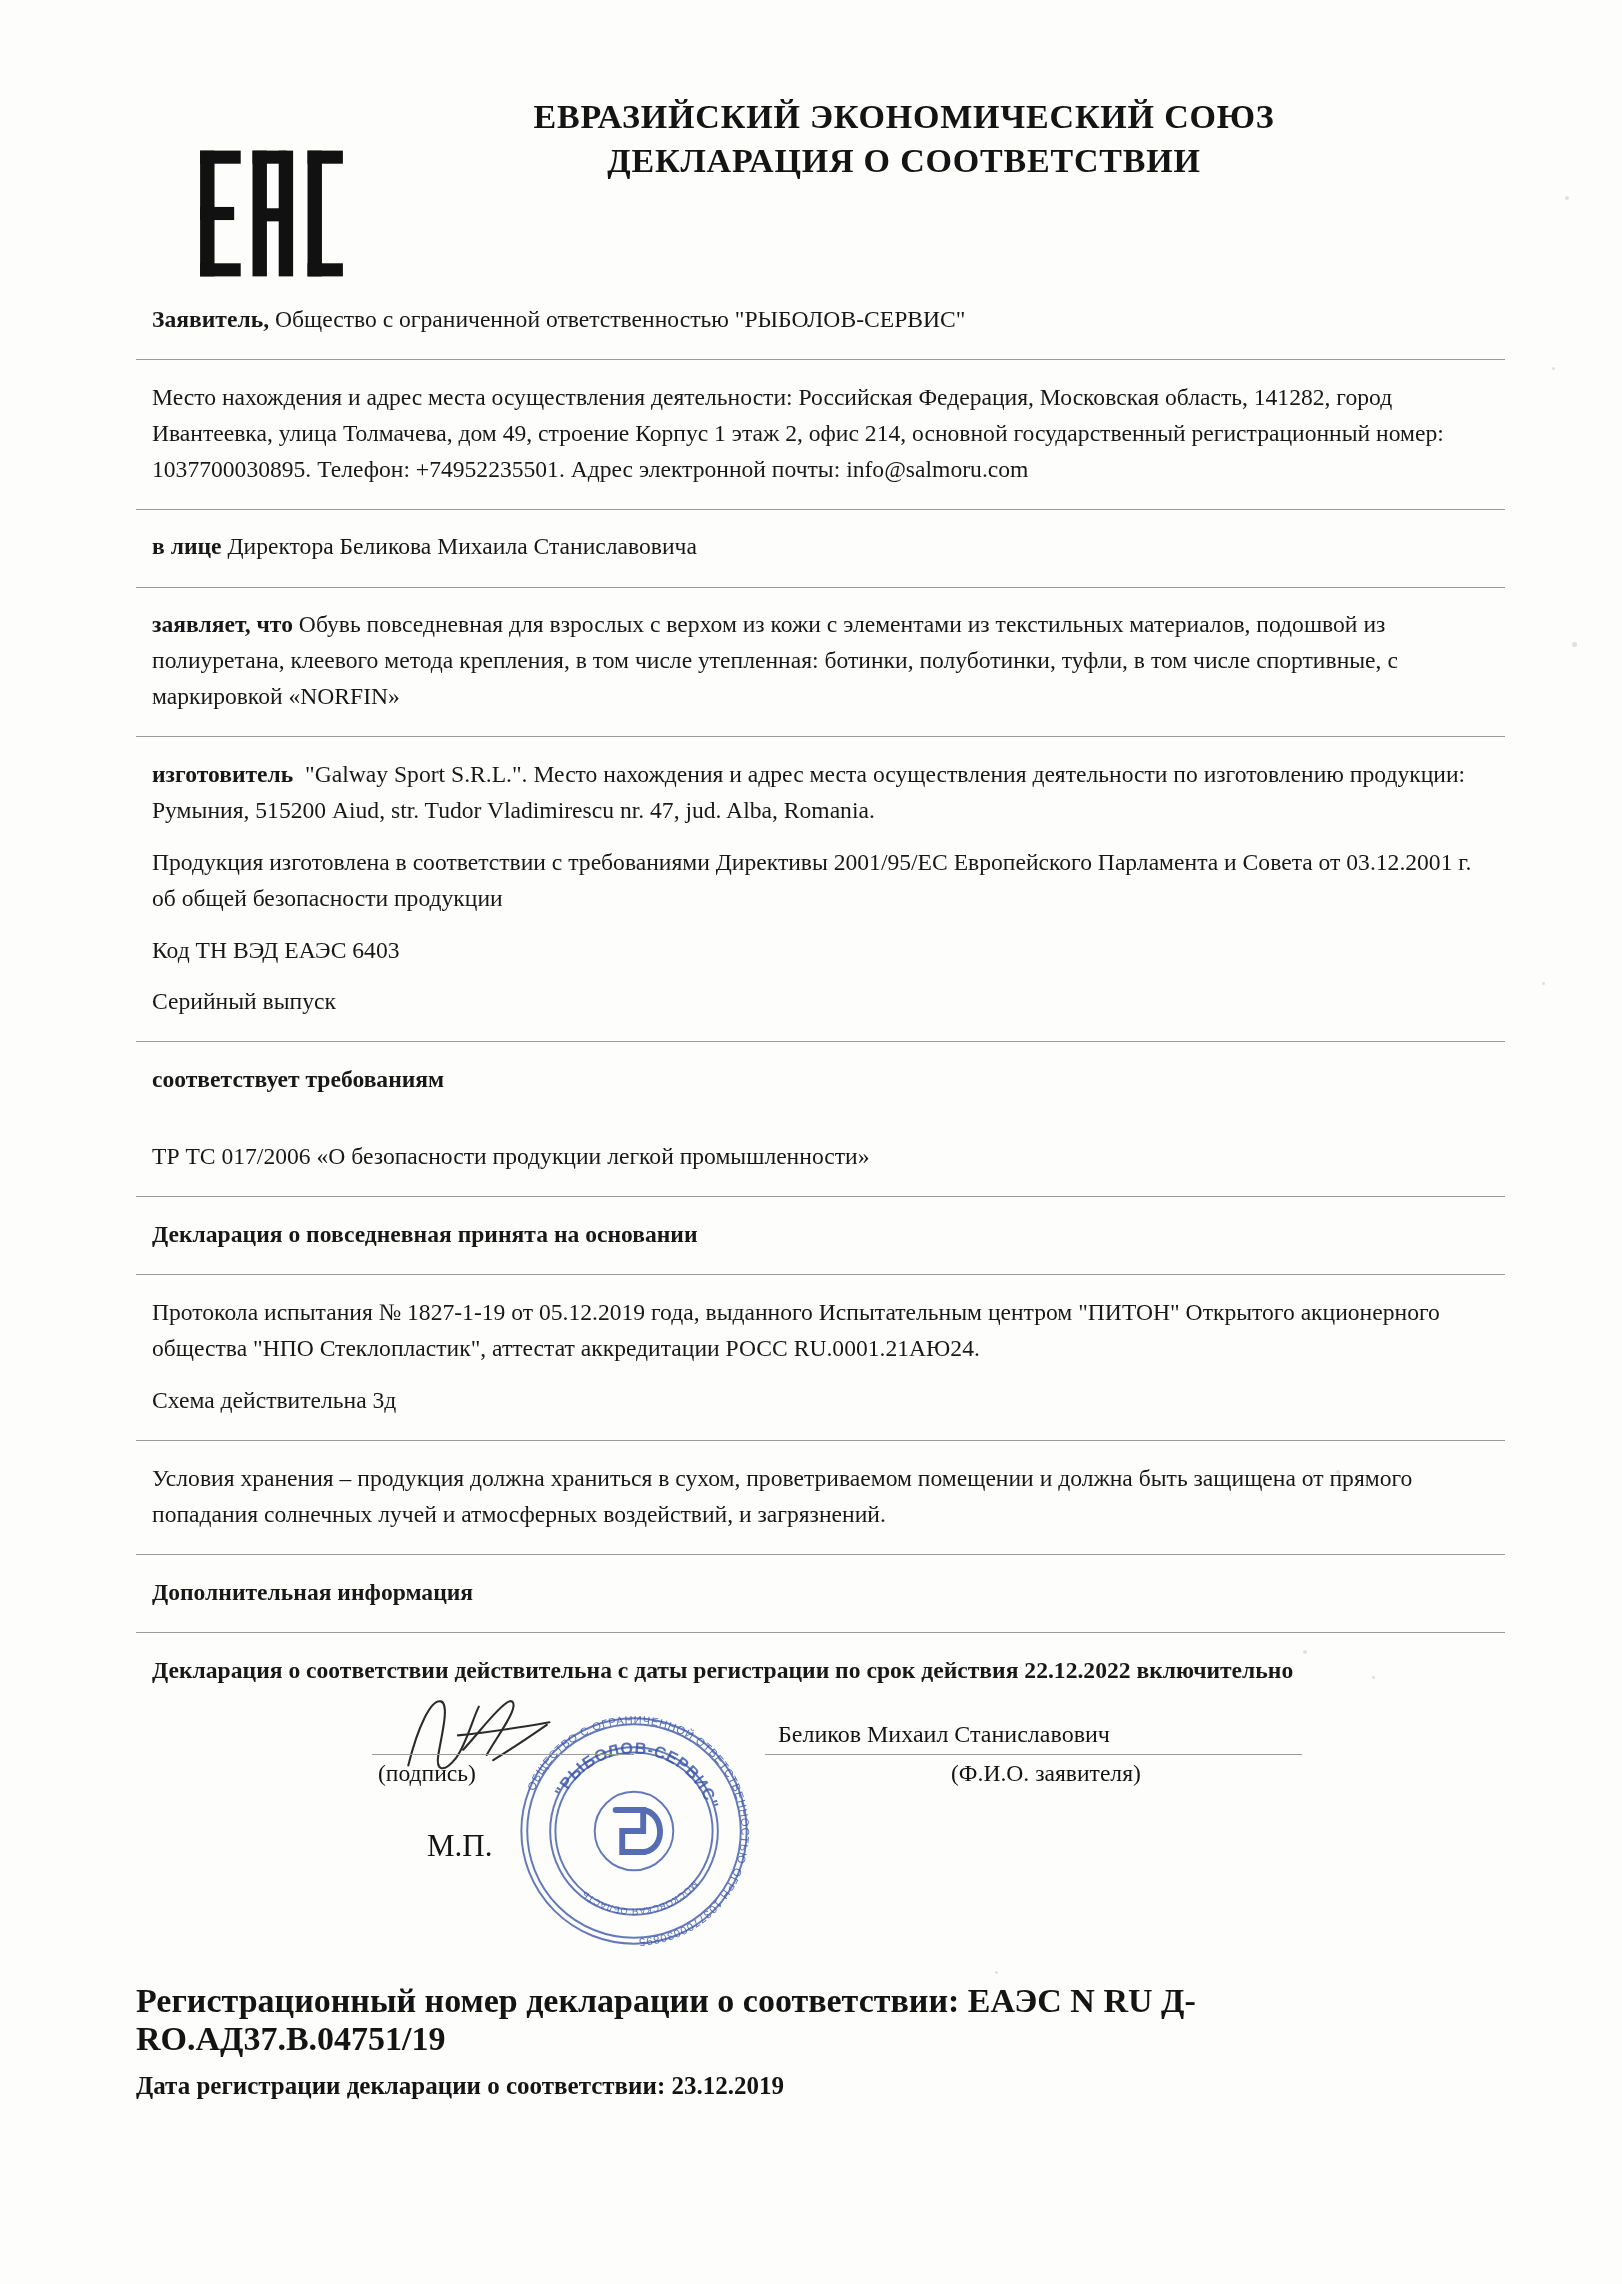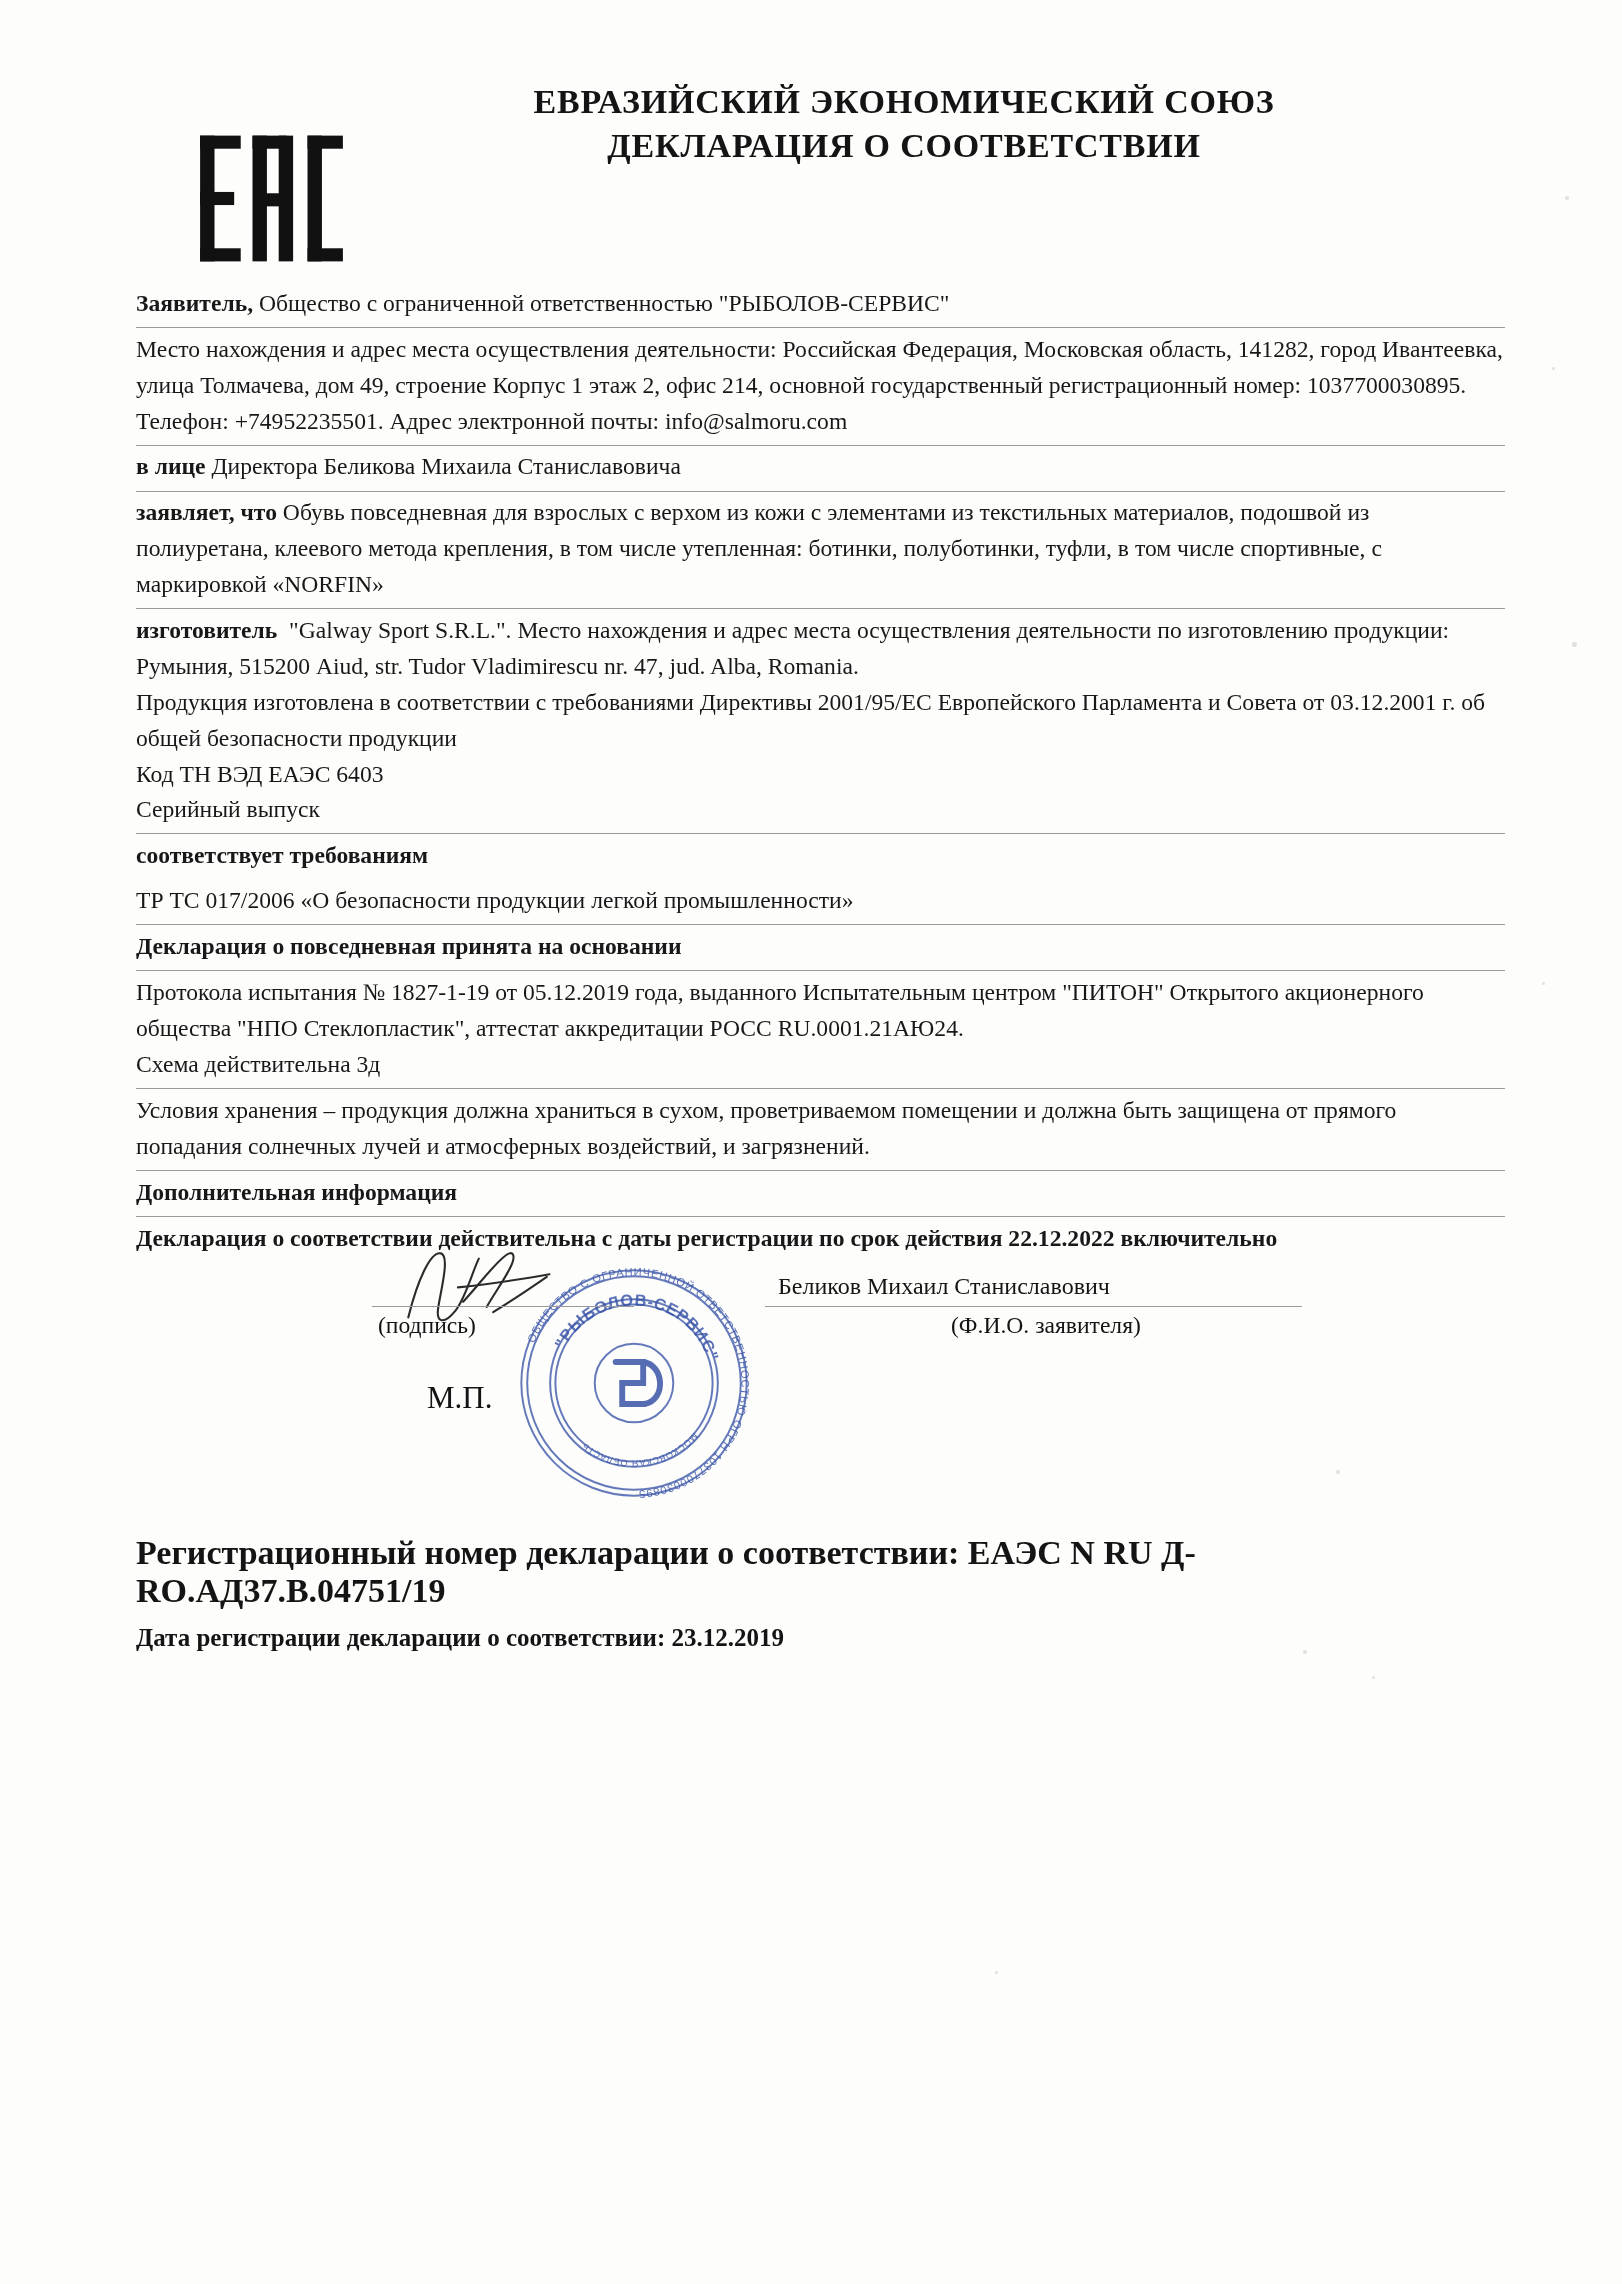--- a/index.html
+++ b/index.html
@@ -27,21 +27,21 @@
     position: absolute;
     background: #c9c9c9;
     border-radius: 50%;
     opacity: 0.55;
   }
 
   
   .header {
     position: absolute;
     left: 0;
-    top: 64px;
+    top: 79px;
     width: 1623px;
     height: 151px;
   }
   .eac-mark {
     position: absolute;
     left: 196px;
     top: 69px;
     width: 151px;
     height: 131px;
   }
@@ -72,21 +72,21 @@
   .row {
     position: relative;
     padding: 3.9px 0 5.2px 0;
   }
   .rule {
     border-bottom: 1px solid #9a9a9a;
   }
   .p {
     font-size: 23.6px;
     line-height: 1.52;
-    margin: 0;
+    margin: 16px;
     color: #181818;
   }
   .b { font-weight: bold; }
 
   .label-inline { font-weight: bold; }
 
   
   .signblock {
     position: relative;
     height: 255px;

